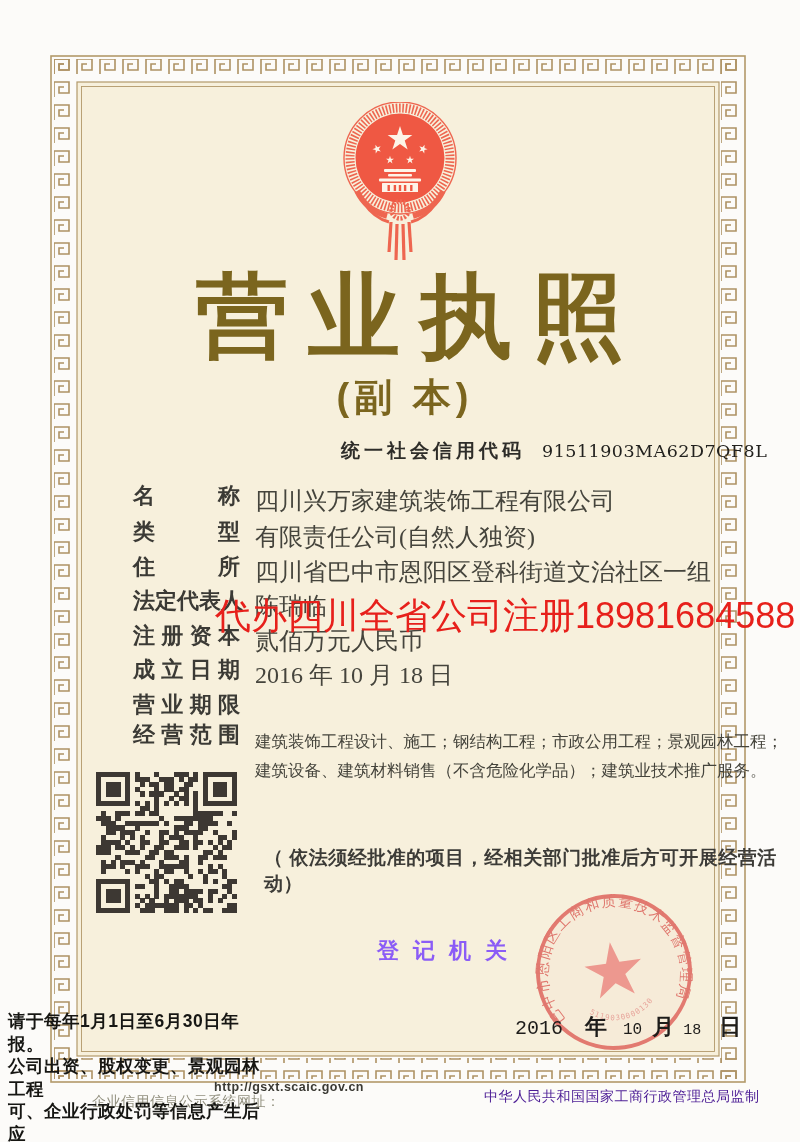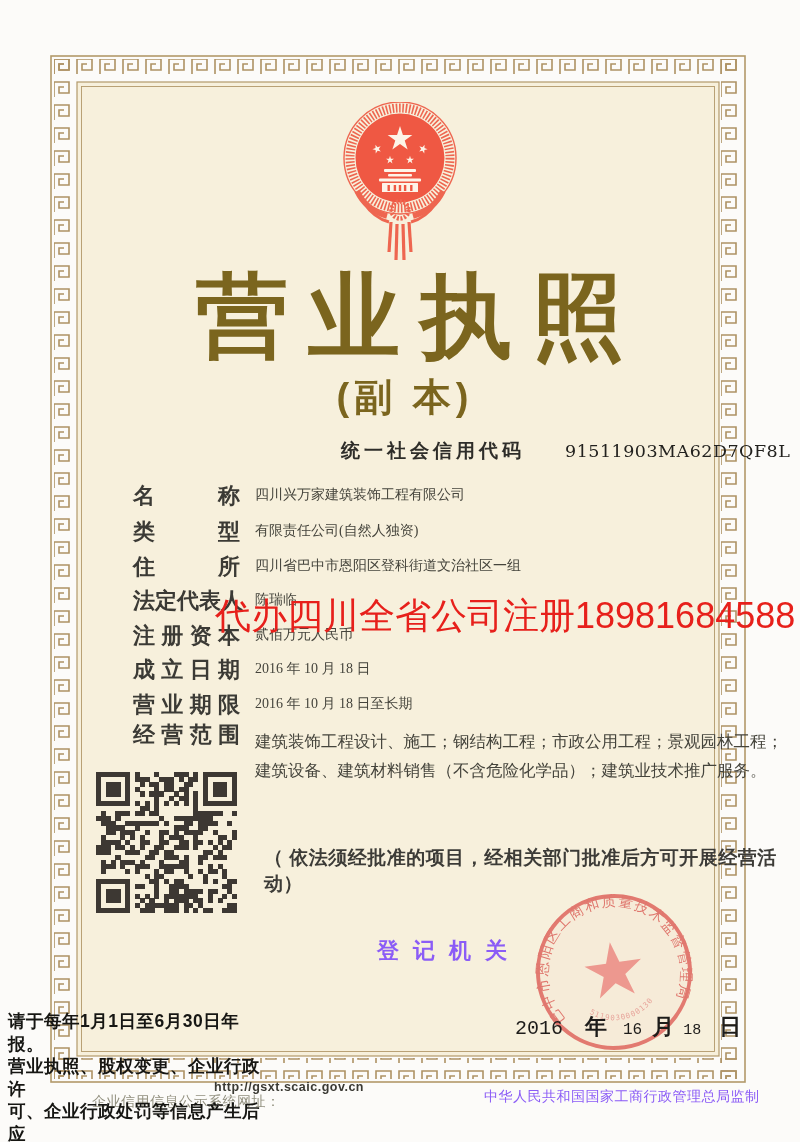--- a/index.html
+++ b/index.html
@@ -20,27 +20,27 @@
     letter-spacing:20px;padding-left:20px;line-height:1.05;
     font-family:"Liberation Sans",sans-serif;
   }
   .doc-subtitle{
     left:0;width:800px;top:372px;text-align:center;
     font-size:38px;font-weight:bold;color:#7b651e;letter-spacing:5px;padding-left:5px;
   }
   
   .credit-line{left:341px;top:438px;display:flex;align-items:baseline;gap:11px;}
   .credit-label{font-size:19px;font-weight:bold;color:#2e2d29;letter-spacing:4px;}
-  .credit-value{font-family:"DejaVu Serif","Liberation Serif",serif;font-size:17.5px;color:#22211e;margin-left:29px;letter-spacing:.5px;}
+  .credit-value{font-family:"DejaVu Serif","Liberation Serif",serif;font-size:17.5px;color:#22211e;margin-left:6px;letter-spacing:.5px;}
   
   .field-row{left:133px;display:flex;align-items:flex-start;}
   .f-label{width:107px;display:flex;justify-content:space-between;flex-shrink:0;
     font-size:22px;font-weight:bold;color:#3b3a35;line-height:1.1;}
   .f-value{margin-left:15px;font-family:"Liberation Serif",serif;
-    font-size:14px;color:#45443c;line-height:1.25;padding-top:2px;white-space:nowrap;}
+    font-size:24px;color:#45443c;line-height:1.25;padding-top:2px;white-space:nowrap;}
   .f-value.wrap{white-space:normal;width:532px;font-size:16.5px;line-height:29px;padding-top:4px;}
   
   .watermark{
     left:215px;top:592px;font-size:36px;font-weight:500;color:#e7201b;
     letter-spacing:0px;z-index:30;white-space:nowrap;
   }
   
   #qr{left:96px;top:772px;z-index:5;}
   
   .approval-note{left:264px;top:845px;font-size:19px;font-weight:bold;color:#3c3b37;letter-spacing:.5px;z-index:6;}
@@ -57,21 +57,21 @@
   .d-mlab{font-size:22px;font-weight:bold;margin-left:10px;}
   .d-day{font-size:15px;margin-left:9px;}
   .d-dlab{font-size:22px;font-weight:bold;margin-left:18px;}
   
   .annotation{left:8px;top:1010px;width:260px;z-index:40;
     font-size:17.5px;font-weight:600;color:#161613;line-height:22.5px;letter-spacing:.5px;}
   
   .publicity-label{left:92px;top:1093px;font-size:14px;color:#92907f;letter-spacing:.5px;z-index:8;}
   .publicity-url{left:214px;top:1080px;font-family:Liberation Sans, sans-serif;
     font-size:12.5px;font-weight:bold;color:#3a3933;letter-spacing:.5px;z-index:8;}
-  .issuer{left:484px;top:1088px;font-size:14px;color:#8b5cf6;letter-spacing:.5px;z-index:8;}
+  .issuer{left:484px;top:1088px;font-size:14px;color:#4c1d95;letter-spacing:.5px;z-index:8;}
 </style>
 </head>
 <body>
 
 <svg id="frame-svg" class="abs" width="696" height="1028">
   <defs>
     <pattern id="mk" width="23" height="23" patternUnits="userSpaceOnUse">
       <path d="M4 19 V4 H19 V15 H9 V9 H14" fill="none" stroke="#ae9263" stroke-width="1.6"></path>
     </pattern>
   </defs>
@@ -180,21 +180,20 @@
     </div>
   <div class="f-value">2016 年 10 月 18 日</div>
 </div>
 <div class="abs field-row" style="top:693px">
   <div class="f-label">
       <span>营</span>
       <span>业</span>
       <span>期</span>
       <span>限</span>
     </div>
-  <div class="f-value">2016 年 10 月 18 日至长期</div>
 </div>
 <div class="abs field-row" style="top:723px">
   <div class="f-label">
       <span>经</span>
       <span>营</span>
       <span>范</span>
       <span>围</span>
     </div>
   <div class="f-value wrap">建筑装饰工程设计、施工；钢结构工程；市政公用工程；景观园林工程；建筑设备、建筑材料销售（不含危险化学品）；建筑业技术推广服务。</div>
 </div>
@@ -630,28 +629,28 @@
     </text>
     <text font-size="7.5" fill="#e59a92" letter-spacing="1" font-family="DejaVu Sans Mono, monospace">
       <textPath href="#stamp-arc-bottom" startOffset="8">5119030000130</textPath>
     </text>
   </g>
 </svg>
 
 <div class="abs issue-date">
   <span class="num d-year">2016</span>
   <span class="d-ylab">年</span>
-  <span class="num d-month">16</span>
+  <span class="num d-month">10</span>
   <span class="d-mlab">月</span>
   <span class="num d-day">18</span>
   <span class="d-dlab">日</span>
 </div>
 
 <div class="abs annotation">
   <div>请于每年1月1日至6月30日年报。</div>
-  <div>营业执照、股权变更、企业行政许</div>
+  <div>公司出资、股权变更、景观园林工程</div>
   <div>可、企业行政处罚等信息产生后应</div>
 
 </div>
 
 <div class="abs publicity-label">企业信用信息公示系统网址：</div>
 <div class="abs publicity-url">http://gsxt.scaic.gov.cn</div>
 <div class="abs issuer">中华人民共和国国家工商行政管理总局监制</div>
 
 </body></html>

